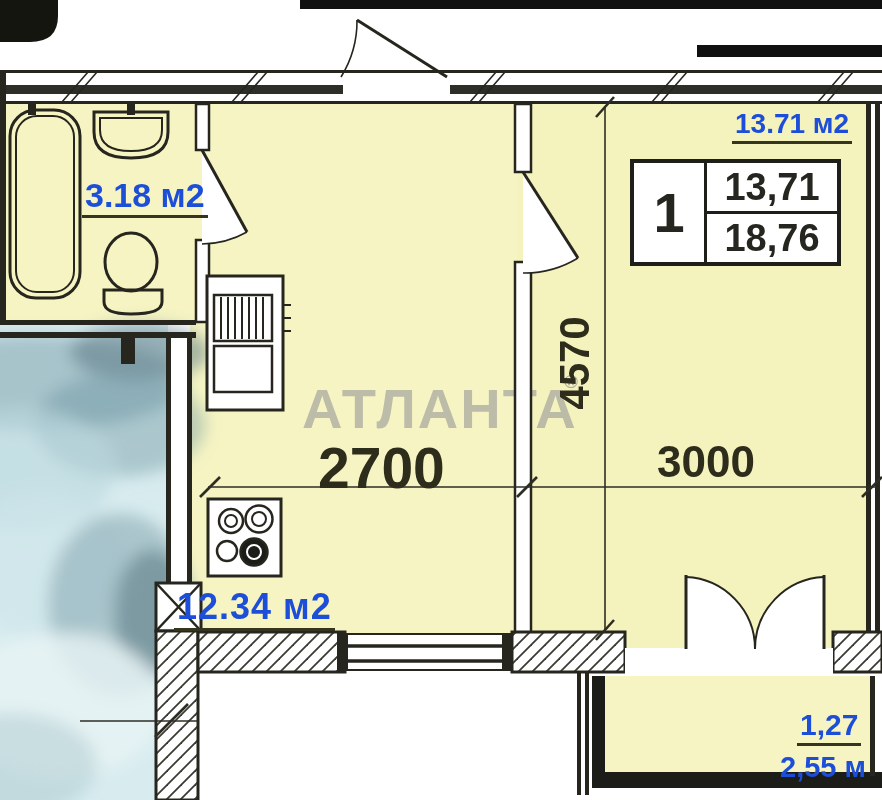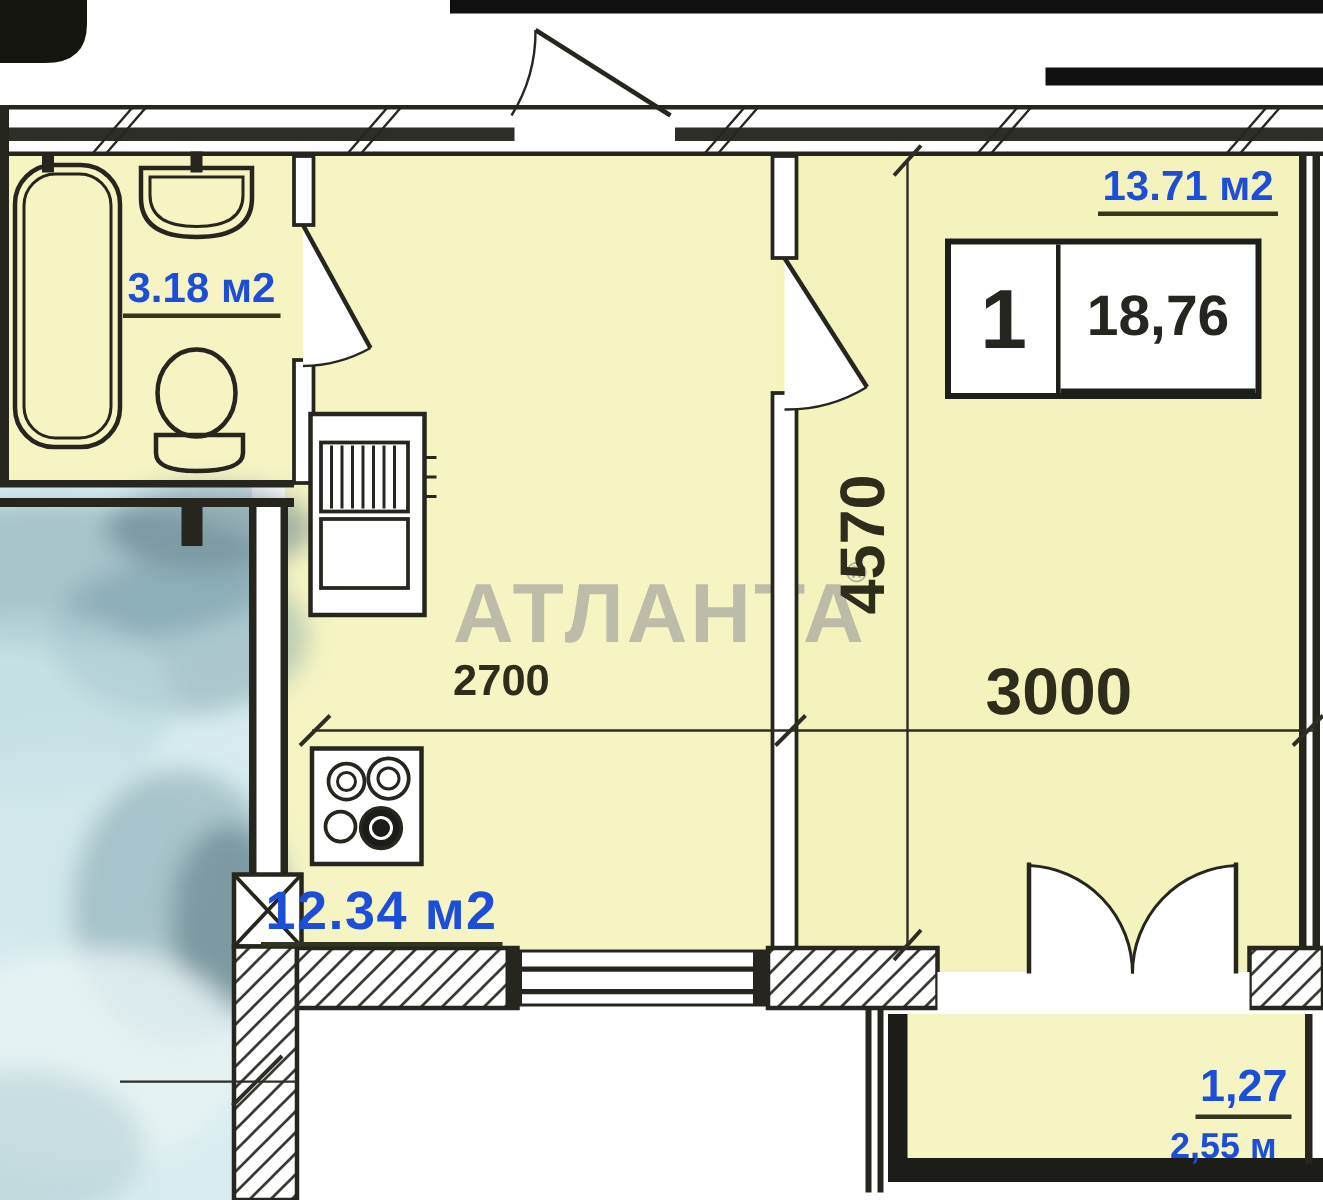--- a/index.html
+++ b/index.html
@@ -216,36 +216,37 @@
     <line x1="517" y1="497" x2="537" y2="477" stroke-width="2.6"></line>
     <line x1="862" y1="497" x2="882" y2="477" stroke-width="2.6"></line>
     <line x1="605" y1="106" x2="605" y2="630" stroke-width="1.6"></line>
     <line x1="596" y1="117" x2="614" y2="97" stroke-width="2.6"></line>
     <line x1="596" y1="640" x2="614" y2="620" stroke-width="2.6"></line>
     <line x1="80" y1="721" x2="198" y2="721" stroke-width="1.5"></line>
     <line x1="155" y1="737" x2="188" y2="704" stroke-width="2.6"></line>
   </g>
 </svg>
 
-<div class="lbl underl" style="left:82px;top:178px;font-size:28px;">3.18 м2</div>
+<div class="lbl underl" style="left:82px;top:178px;font-size:34px;">3.18 м2</div>
 
 <div class="lbl underl" style="left:174px;top:589px;font-size:36px;letter-spacing:1px;">12.34 м2</div>
 
 <div class="lbl underl" style="left:732px;top:110px;font-size:28px;">13.71 м2</div>
 
-<div class="dim" style="left:302px;top:440px;font-size:29px;">2700</div>
+<div class="dim" style="left:318px;top:440px;font-size:57px;">2700</div>
 
 <div class="dim" style="left:657px;top:440px;font-size:44px;text-align:right;">3000</div>
 
 <div class="dim rot" style="left:524px;top:343px;width:100px;height:40px;font-size:42px;">4570</div>
 
 <div class="legend">
   <div class="cell1">1</div>
   <div class="col">
+    <div>13,71</div>
     <div>18,76</div>
   </div>
 </div>
 
 <div class="lbl underl" style="left:797px;top:710px;font-size:30px;">1,27</div>
 
-<div class="lbl" style="left:780px;top:753px;font-size:24px;">2,55 м</div>
+<div class="lbl" style="left:780px;top:753px;font-size:29px;">2,55 м</div>
 
 </div>
 
 </body></html>

